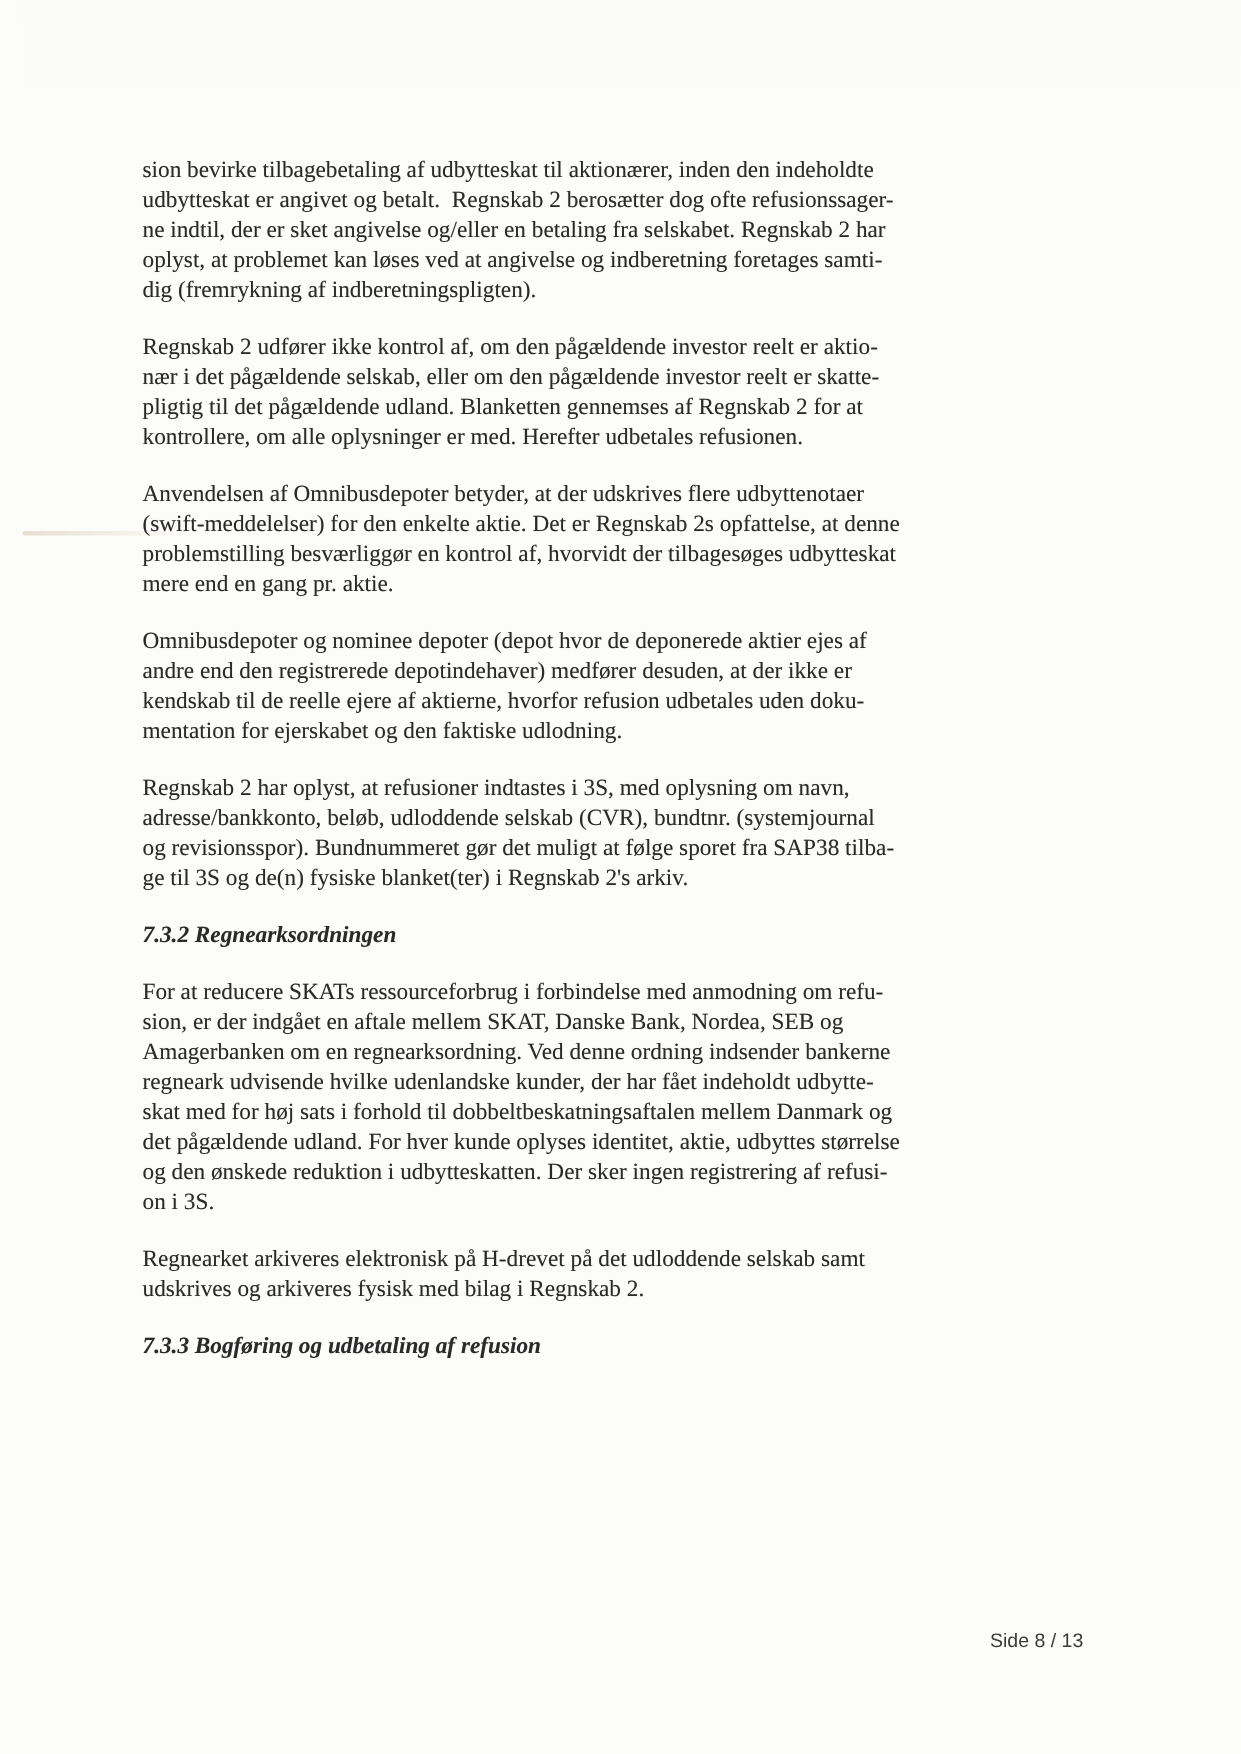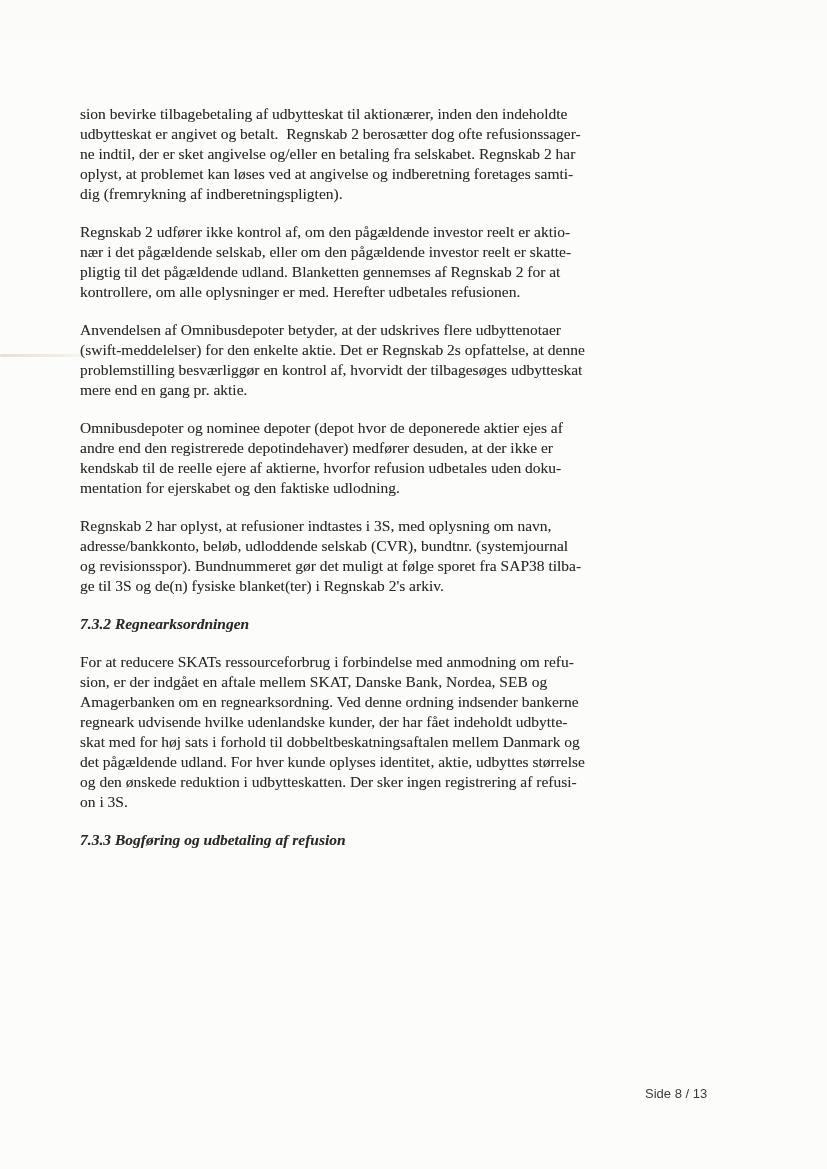--- a/index.html
+++ b/index.html
@@ -9,20 +9,21 @@
     position: relative;
     background: #fcfcfa;
     overflow: hidden;
   }
   .page {
     position: absolute;
     inset: 0;
     background:
       linear-gradient(180deg, rgba(250,250,248,0.6) 0%, rgba(253,253,251,0) 6%),
       #fcfcfa;
+    margin-left: 15px;
   }
   .scan-artifact {
     position: absolute;
     left: 0;
     top: 354px;
     width: 112px;
     height: 3px;
     background: linear-gradient(to right, rgba(214,199,173,0.55), rgba(214,199,173,0));
     border-radius: 2px;
   }
@@ -85,17 +86,19 @@
 ge til 3S og de(n) fysiske blanket(ter) i Regnskab 2's arkiv.</p>
     <h2 class="heading">7.3.2 Regnearksordningen</h2>
     <p class="para">For at reducere SKATs ressourceforbrug i forbindelse med anmodning om refu-
 sion, er der indgået en aftale mellem SKAT, Danske Bank, Nordea, SEB og
 Amagerbanken om en regnearksordning. Ved denne ordning indsender bankerne
 regneark udvisende hvilke udenlandske kunder, der har fået indeholdt udbytte-
 skat med for høj sats i forhold til dobbeltbeskatningsaftalen mellem Danmark og
 det pågældende udland. For hver kunde oplyses identitet, aktie, udbyttes størrelse
 og den ønskede reduktion i udbytteskatten. Der sker ingen registrering af refusi-
 on i 3S.</p>
+    <p class="para">Regnearket arkiveres elektronisk på H-drevet på det udloddende selskab samt
+udskrives og arkiveres fysisk med bilag i Regnskab 2.</p>
     <h2 class="heading">7.3.3 Bogføring og udbetaling af refusion</h2>
   </div>
 
   <div class="footer">Side 8 / 13</div>
 </div>
 
 </body></html>

